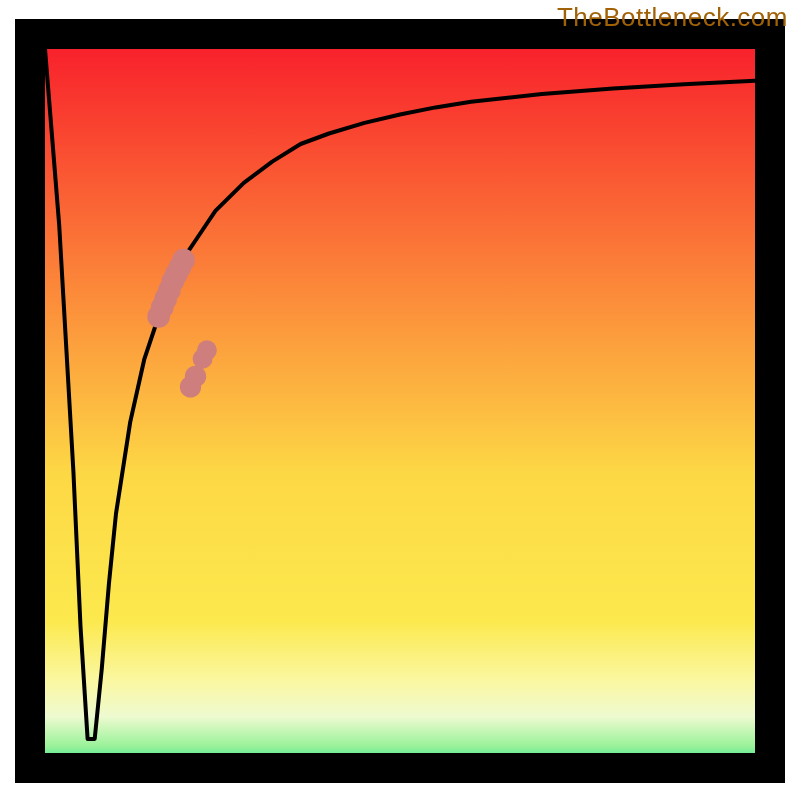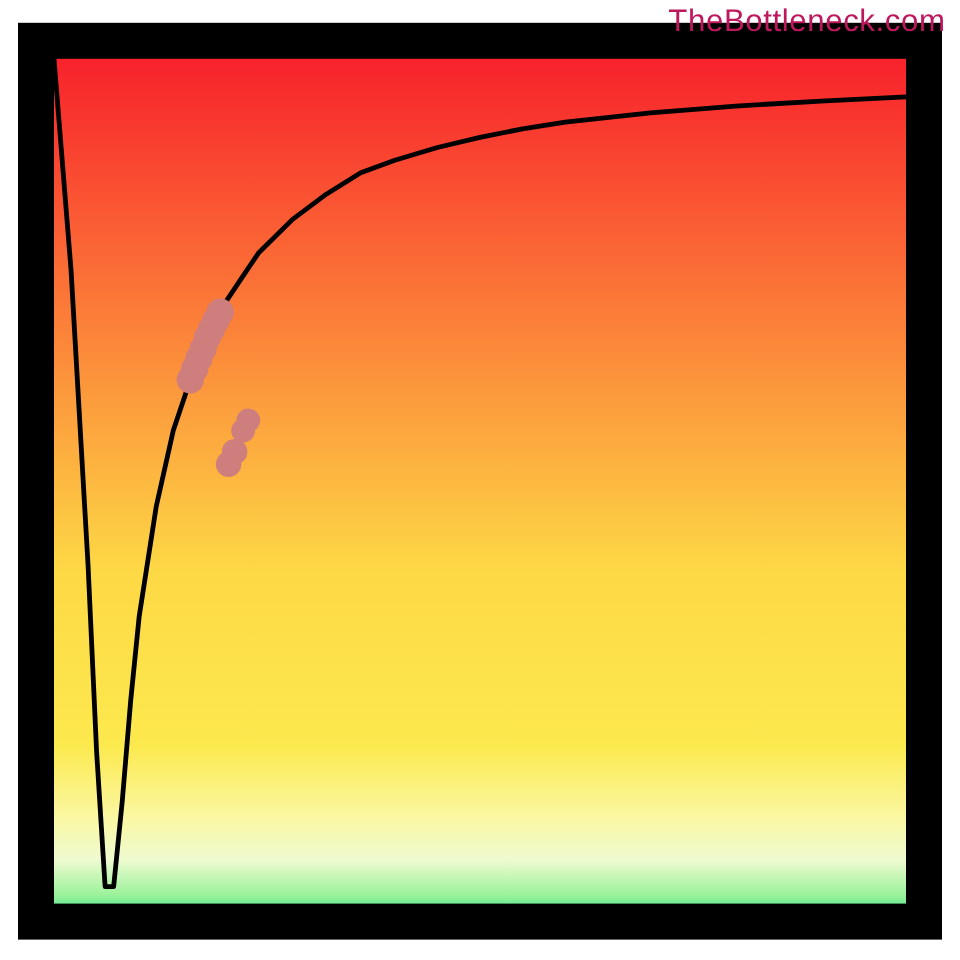--- a/index.html
+++ b/index.html
@@ -13,21 +13,21 @@
   }
   .wrap {
     position: relative;
     width: 800px;
     height: 800px;
   }
   .attribution {
     position: absolute;
     top: 2px;
     right: 12px;
-    color: #be185d;
+    color: #a16207;
     font-size: 26px;
     font-weight: 400;
     letter-spacing: 0.5px;
   }
   svg {
     display: block;
   }
 </style>
 </head>
 <body>

